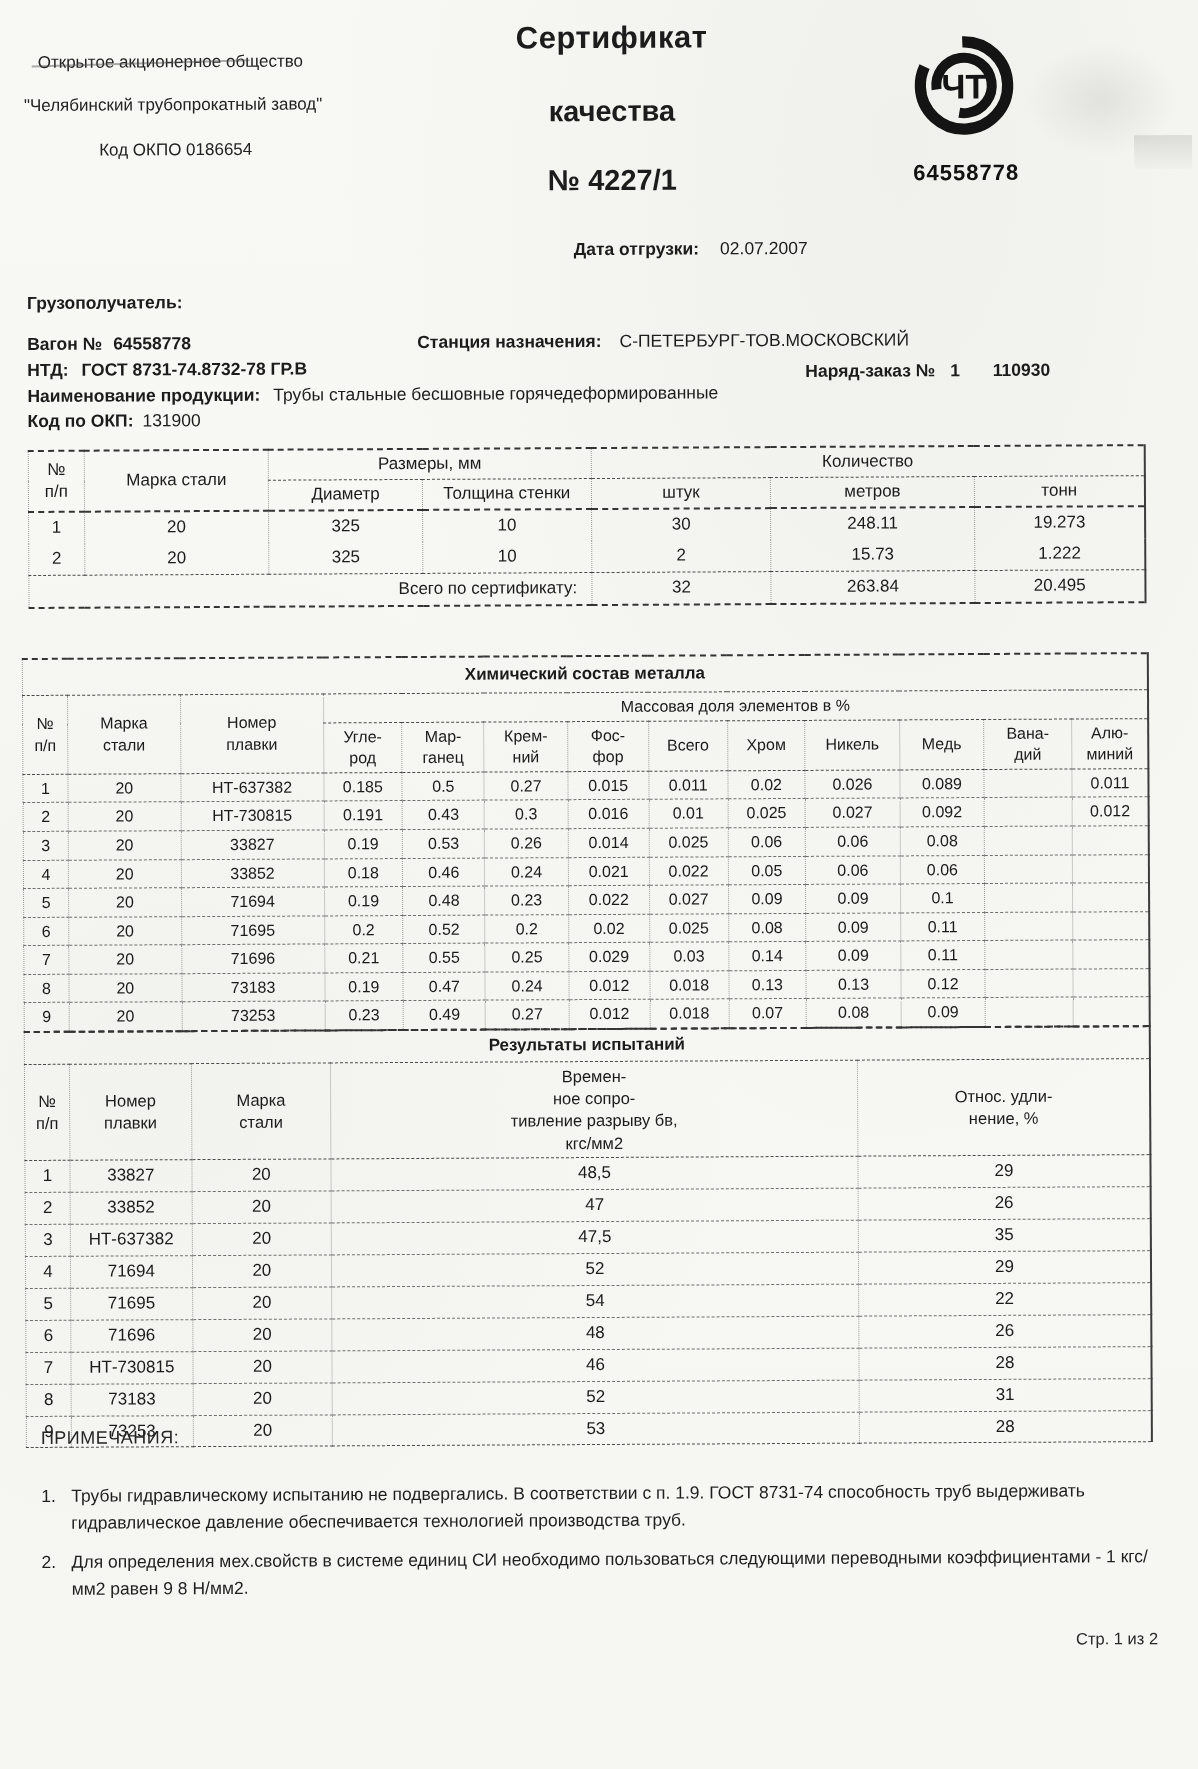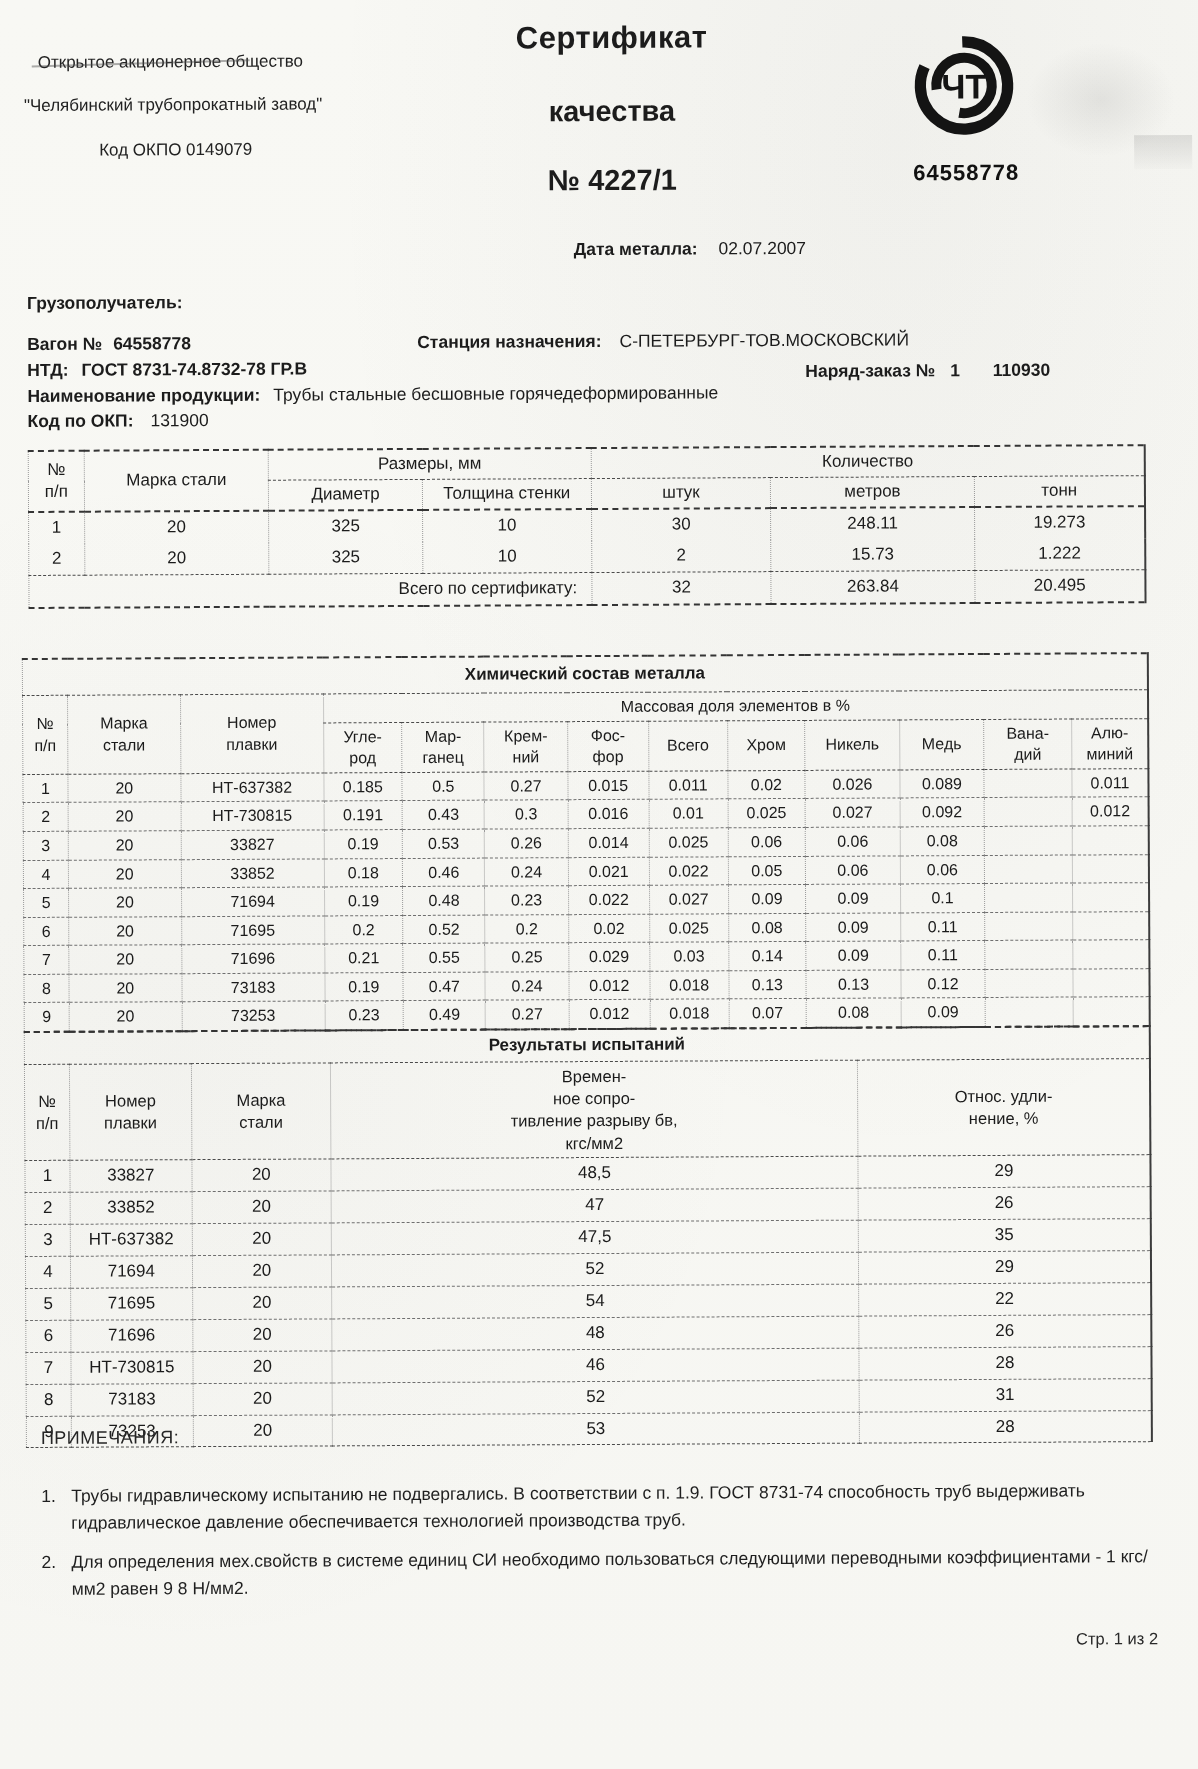--- a/index.html
+++ b/index.html
@@ -81,39 +81,39 @@
 </style>
 </head>
 <body>
 
 <div class="page">
   <div class="tilt">
 
     <div class="abs co-line" style="left:42px;top:50px;">Открытое акционерное общество</div>
     <div class="abs artifact" style="left:36px;top:60px;width:218px;"></div>
     <div class="abs co-line" style="left:28px;top:93px;">"Челябинский трубопрокатный завод"</div>
-    <div class="abs co-line" style="left:103px;top:138px;">Код ОКПО 0149079</div>
+    <div class="abs co-line" style="left:103px;top:138px;">Код ОКПО 0186654</div>
 
     <div class="abs doc-title">
       <div class="t1">Сертификат</div>
       <div class="t2">качества</div>
       <div class="t3">№ 4227/1</div>
     </div>
 
     <svg class="abs logo" viewBox="0 0 100 100" aria-hidden="true">
       <circle cx="51" cy="52" r="37" fill="none" stroke="#141414" stroke-width="9.5" stroke-dasharray="192 41" transform="rotate(-92 51 52)"></circle>
       <circle cx="51" cy="52" r="23.5" fill="none" stroke="#141414" stroke-width="8.5" stroke-dasharray="118 30" transform="rotate(172 51 52)"></circle>
       <text x="51" y="63" text-anchor="middle" font-size="29" font-weight="bold" font-family="Liberation Sans, sans-serif" fill="#141414">ЧТ</text>
     </svg>
     <div class="abs wagon-big">64558778</div>
     <div class="abs smudge-a"></div>
     <div class="abs smudge-b"></div>
 
     <div class="abs ship-line" style="left:577px;top:239px;">
-      <span class="lbl">Дата металла:</span>
+      <span class="lbl">Дата отгрузки:</span>
       <span class="val" style="margin-left:16px;">02.07.2007</span>
     </div>
 
     <div class="abs ship-line lbl" style="left:30px;top:290px;text-align:right;">Грузополучатель:</div>
 
     <div class="abs ship-line" style="left:30px;top:331px;text-align:right;">
       <span class="lbl">Вагон №</span>
       <span class="lbl" style="margin-left:6px;">64558778</span>
     </div>
     <div class="abs ship-line" style="left:420px;top:331px;">
@@ -130,21 +130,21 @@
       <span class="lbl" style="margin-left:10px;">1</span>
       <span class="lbl" style="margin-left:28px;">110930</span>
     </div>
 
     <div class="abs ship-line" style="left:30px;top:383px;">
       <span class="lbl">Наименование продукции:</span>
       <span class="val" style="margin-left:8px;">Трубы стальные бесшовные горячедеформированные</span>
     </div>
     <div class="abs ship-line" style="left:30px;top:408px;">
       <span class="lbl">Код по ОКП:</span>
-      <span class="val" style="margin-left:12px;">131900</span>
+      <span class="val" style="margin-left:4px;">131900</span>
     </div>
 
     <table class="tbl" id="sizes-table">
       <colgroup>
         <col style="width:5%">
           <col style="width:16.5%">
           <col style="width:13.8%">
         <col style="width:15.1%">
           <col style="width:16.1%">
           <col style="width:18.2%">

